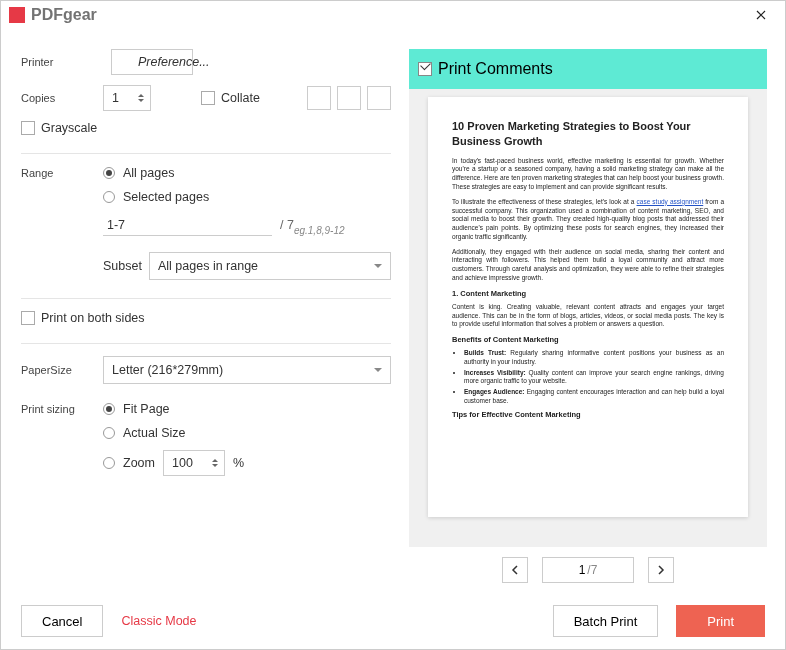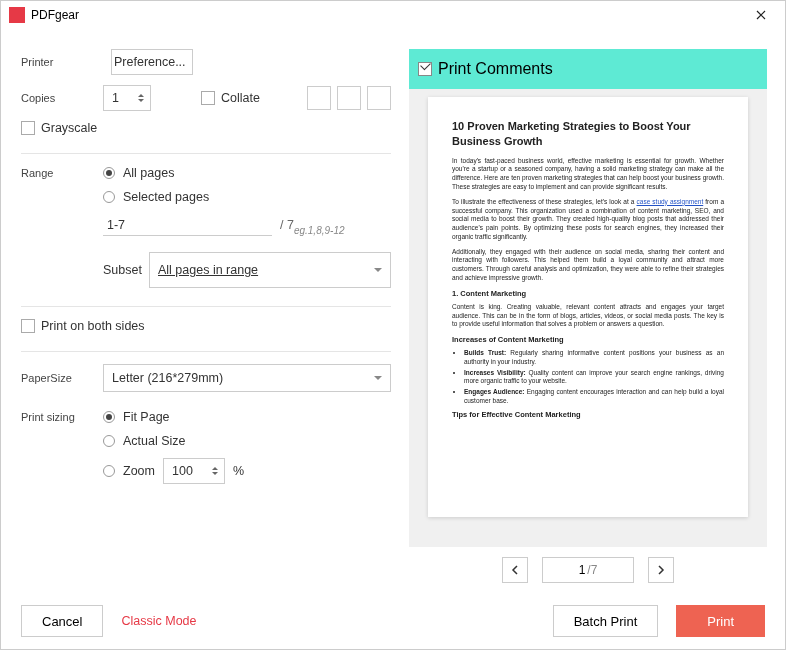--- a/index.html
+++ b/index.html
@@ -1,45 +1,45 @@
 <!DOCTYPE html>
 <html><head>
 <meta charset="utf-8">
 <style>
 * { box-sizing: border-box; margin: 0; padding: 0; font-family: "Segoe UI", Arial, sans-serif; }
 body { background: #fff; width: 786px; height: 650px; overflow: hidden; }
 .window { width: 786px; height: 650px; border: 1px solid #ccc; display: flex; flex-direction: column; }
 .titlebar { height: 28px; display: flex; align-items: center; padding: 0 8px; font-size: 12px; }
 .app-icon { width: 16px; height: 16px; background: #e63946; margin-right: 6px; display: inline-block; }
-.app-title { flex: 1; font-size: 12px; color: #000000; }
+.app-title { flex: 1; font-size: 16px; color: #737373; font-weight: bold; }
 .close-btn { width: 32px; height: 24px; display: flex; align-items: center; justify-content: center; cursor: pointer; }
 .close-btn svg { width: 10px; height: 10px; }
 .main { flex: 1; display: flex; padding: 20px 18px 0 20px; gap: 18px; }
 .left { flex: 0 0 370px; display: flex; flex-direction: column; font-size: 12.5px; color: #333; }
 .row { display: flex; align-items: center; margin-bottom: 10px; }
 .label { width: 82px; color: #444; font-size: 11px; }
 .select { border: 1px solid #ccc; background: #fff; height: 26px; padding: 0 22px 0 8px; font-size: 12.5px; color: #333; position: relative; display: flex; align-items: center; }
 .select::after { content: ""; position: absolute; right: 8px; top: 50%; width: 0; height: 0; border-left: 4px solid transparent; border-right: 4px solid transparent; border-top: 4px solid #888; transform: translateY(-2px); }
-.btn-small { border: 1px solid #ccc; background: #fff; height: 26px; padding: 0 2px; font-size: 12.5px; cursor: pointer; display: flex; align-items: center; }
+.btn-small { border: 1px solid #ccc; background: #fff; height: 26px; padding: 0 26px; font-size: 12.5px; cursor: pointer; display: flex; align-items: center; font-style: italic; }
 .spinner { border: 1px solid #ccc; background: #fff; height: 26px; width: 48px; display: flex; align-items: center; padding: 0 4px 0 8px; font-size: 12.5px; position: relative; }
 .spinner-ctrl { position: absolute; right: 2px; top: 2px; bottom: 2px; width: 10px; display: flex; flex-direction: column; justify-content: center; gap: 2px; }
 .spin { width: 0; height: 0; border-left: 3px solid transparent; border-right: 3px solid transparent; cursor: pointer; }
 .spin.up { border-bottom: 3px solid #666; }
 .spin.down { border-top: 3px solid #666; }
 .cb { width: 14px; height: 14px; border: 1px solid #aaa; background: #fff; display: inline-block; margin-right: 6px; cursor: pointer; }
 .cb.checked { background: #fff; border-color: #888; position: relative; }
 .cb.checked::after { content: ""; position: absolute; left: 2px; top: -1px; width: 8px; height: 5px; border-left: 1.5px solid #333; border-bottom: 1.5px solid #333; transform: rotate(-45deg); }
 .radio { width: 12px; height: 12px; border: 1px solid #999; border-radius: 50%; display: inline-block; margin-right: 8px; cursor: pointer; position: relative; }
 .radio.on::after { content: ""; position: absolute; left: 2px; top: 2px; width: 6px; height: 6px; background: #444; border-radius: 50%; }
 .layout-icons { display: flex; gap: 6px; margin-left: auto; }
 .layout-icon { width: 24px; height: 24px; border: 1px solid #ccc; cursor: pointer; position: relative; }
 .divider { border: none; border-top: 1px solid #e5e5e5; margin: 8px 0 12px 0; }
 .text-in { border: none; border-bottom: 1px solid #ccc; height: 22px; padding: 0 4px; font-size: 12.5px; color: #333; background: transparent; }
 .hint { color: #888; font-size: 10px; margin-top: 11px; font-style: italic; }
-.subsel { height: 36px; text-decoration: underline; }
+.subsel { height: 28px; }
 .right { flex: 1; display: flex; flex-direction: column; }
 .preview-top { background: #5eead4; height: 40px; display: flex; align-items: center; padding: 0 9px; }
 .preview-area { background: #f0f0f0; flex: 1; display: flex; justify-content: center; align-items: flex-start; padding: 8px 8px 14px 8px; }
 .page { background: #fff; width: 320px; height: 420px; box-shadow: 0 1px 4px rgba(0,0,0,0.15); padding: 22px 24px; font-size: 6.5px; color: #222; line-height: 1.35; overflow: hidden; }
 .page h1 { font-size: 11px; font-weight: 700; margin-bottom: 8px; }
 .page p { margin-bottom: 6px; text-align: justify; }
 .page .sub { font-size: 7.5px; font-weight: 700; margin: 4px 0 4px 0; }
 .page ul { margin: 2px 0 4px 12px; }
 .page li { margin-bottom: 2px; text-align: justify; }
 .page a { color: #2353c6; text-decoration: underline; }
@@ -171,21 +171,21 @@
         <span>Print Comments</span>
       </div>
       <div class="preview-area">
         <div class="page">
           <h1>10 Proven Marketing Strategies to Boost Your Business Growth</h1>
           <p>In today's fast-paced business world, effective marketing is essential for growth. Whether you're a startup or a seasoned company, having a solid marketing strategy can make all the difference. Here are ten proven marketing strategies that can help boost your business growth. These strategies are easy to implement and can provide significant results.</p>
           <p><span>To illustrate the effectiveness of these strategies, let's look at a </span><a>case study assignment</a><span> from a successful company. This organization used a combination of content marketing, SEO, and social media to boost their growth. They created high-quality blog posts that addressed their audience's pain points. By optimizing these posts for search engines, they increased their organic traffic significantly.</span></p>
           <p>Additionally, they engaged with their audience on social media, sharing their content and interacting with followers. This helped them build a loyal community and attract more customers. Through careful analysis and optimization, they were able to refine their strategies and achieve impressive growth.</p>
           <div class="sub">1. Content Marketing</div>
           <p>Content is king. Creating valuable, relevant content attracts and engages your target audience. This can be in the form of blogs, articles, videos, or social media posts. The key is to provide useful information that solves a problem or answers a question.</p>
-          <div class="sub">Increases of Content Marketing</div>
+          <div class="sub">Benefits of Content Marketing</div>
           <ul>
             <li><b>Builds Trust:</b><span> Regularly sharing informative content positions your business as an authority in your industry.</span></li>
             <li><b>Increases Visibility:</b><span> Quality content can improve your search engine rankings, driving more organic traffic to your website.</span></li>
             <li><b>Engages Audience:</b><span> Engaging content encourages interaction and can help build a loyal customer base.</span></li>
           </ul>
           <div class="sub">Tips for Effective Content Marketing</div>
         </div>
       </div>
       <div class="pager">
         <div class="pg-btn">

